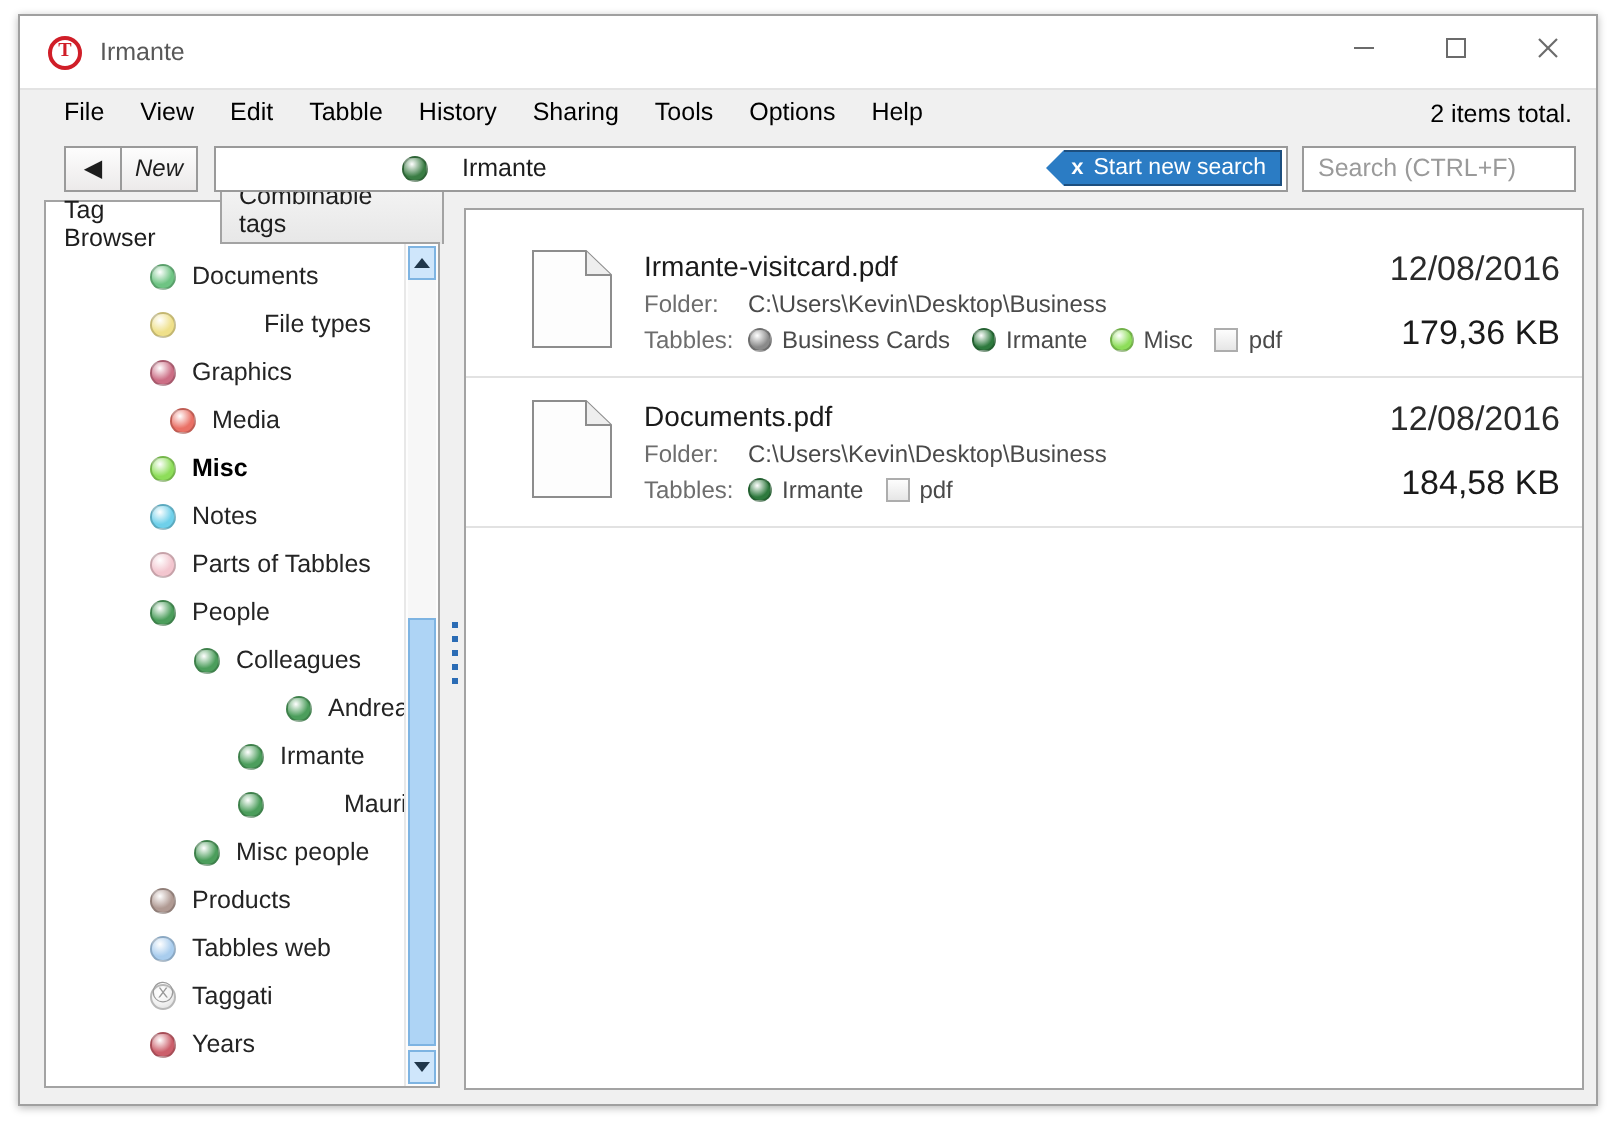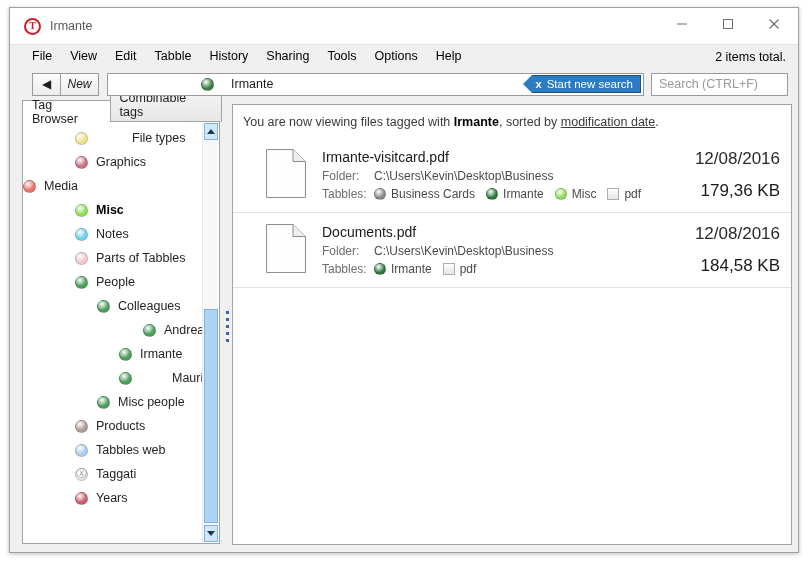--- a/index.html
+++ b/index.html
@@ -467,29 +467,33 @@
 
   <div id="content">
 
     <div id="left-pane">
       <div id="tab-strip">
         <div class="tab active">Tag Browser</div>
         <div class="tab inactive">Combinable tags</div>
       </div>
       <div id="tree-panel">
         <div id="tree-list">
+            <div class="tree-row" style="padding-left: 52px;">
+              <span class="dot" style="background: radial-gradient(circle at 36% 28%, rgb(255, 255, 255) 0%, rgb(110, 196, 131) 58%, rgb(110, 196, 131) 100%); border: 1px solid rgba(0, 0, 0, 0.18);"></span>
+              <span>Documents</span>
+            </div>
             <div class="tree-row" style="padding-left: 52px; gap: 36px;">
               <span class="dot" style="background: radial-gradient(circle at 36% 28%, rgb(255, 255, 255) 0%, rgb(239, 224, 138) 58%, rgb(239, 224, 138) 100%); border: 1px solid rgba(0, 0, 0, 0.18);"></span>
               <span>File types</span>
             </div>
             <div class="tree-row" style="padding-left: 52px;">
               <span class="dot" style="background: radial-gradient(circle at 36% 28%, rgb(255, 255, 255) 0%, rgb(204, 110, 133) 58%, rgb(204, 110, 133) 100%); border: 1px solid rgba(0, 0, 0, 0.18);"></span>
               <span>Graphics</span>
             </div>
-            <div class="tree-row" style="">
+            <div class="tree-row" style=" justify-content: center;">
               <span class="dot" style="background: radial-gradient(circle at 36% 28%, rgb(255, 255, 255) 0%, rgb(234, 113, 102) 58%, rgb(234, 113, 102) 100%); border: 1px solid rgba(0, 0, 0, 0.18);"></span>
               <span>Media</span>
             </div>
             <div class="tree-row bold" style="padding-left: 52px;">
               <span class="dot" style="background: radial-gradient(circle at 36% 28%, rgb(255, 255, 255) 0%, rgb(142, 222, 90) 58%, rgb(142, 222, 90) 100%); border: 1px solid rgba(0, 0, 0, 0.18);"></span>
               <span>Misc</span>
             </div>
             <div class="tree-row" style="padding-left: 52px;">
               <span class="dot" style="background: radial-gradient(circle at 36% 28%, rgb(255, 255, 255) 0%, rgb(111, 208, 234) 58%, rgb(111, 208, 234) 100%); border: 1px solid rgba(0, 0, 0, 0.18);"></span>
               <span>Notes</span>
@@ -557,23 +561,20 @@
       <div id="splitter-dots">
         <i></i>
           <i></i>
           <i></i>
           <i></i>
           <i></i>
       </div>
     </div>
 
     <div id="right-pane">
-      <div id="result-header">
-        <span>You are now viewing files tagged with </span><b>Irmante</b><span>, sorted by </span><u>modification date</u><span>.</span>
-      </div>
       <div id="file-list">
           <div class="file-row">
             <div class="file-icon"><svg width="40" height="49" viewBox="0 0 40 49">
                 <path d="M0.5 0.5 H27 L39.5 12.5 V48.5 H0.5 Z" fill="#fdfdfd" stroke="#8d8d8d"></path>
                 <path d="M27 0.5 V12.5 H39.5" fill="#eeeeee" stroke="#8d8d8d"></path>
               </svg></div>
             <div class="file-info">
               <div class="file-name">Irmante-visitcard.pdf</div>
               <div class="file-meta">
                 <span class="meta-label">Folder:</span>

